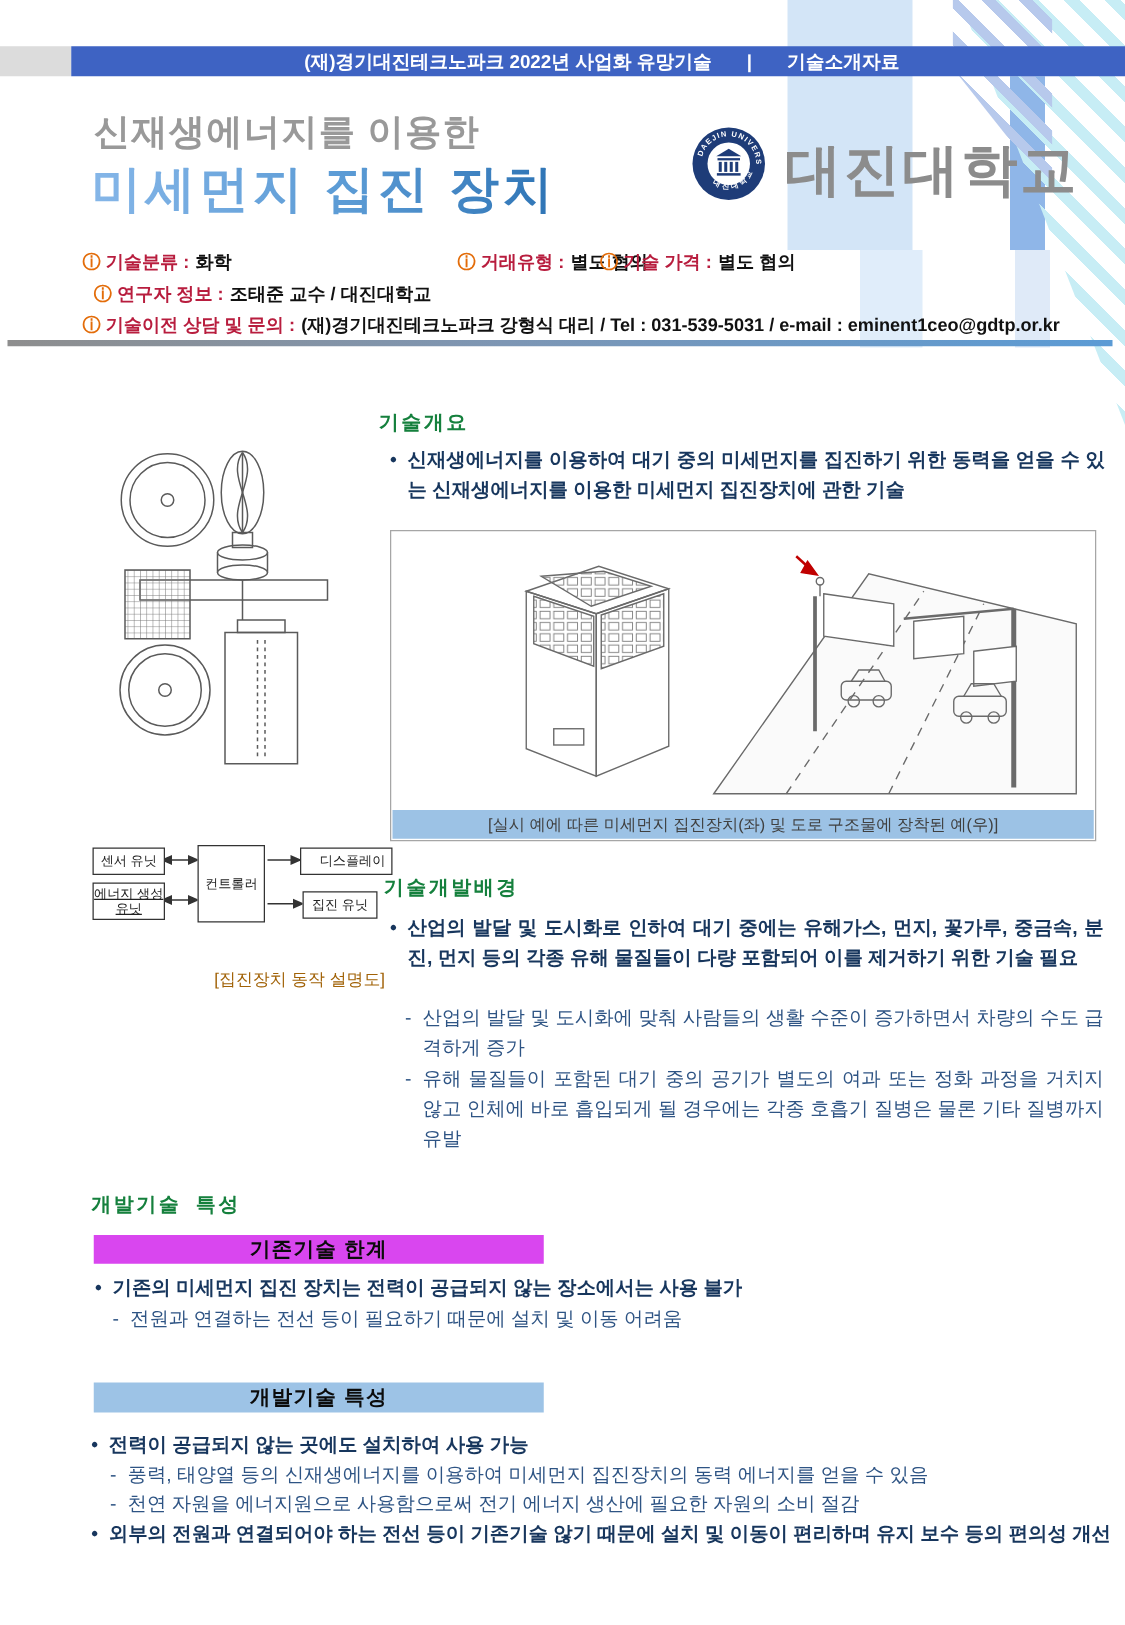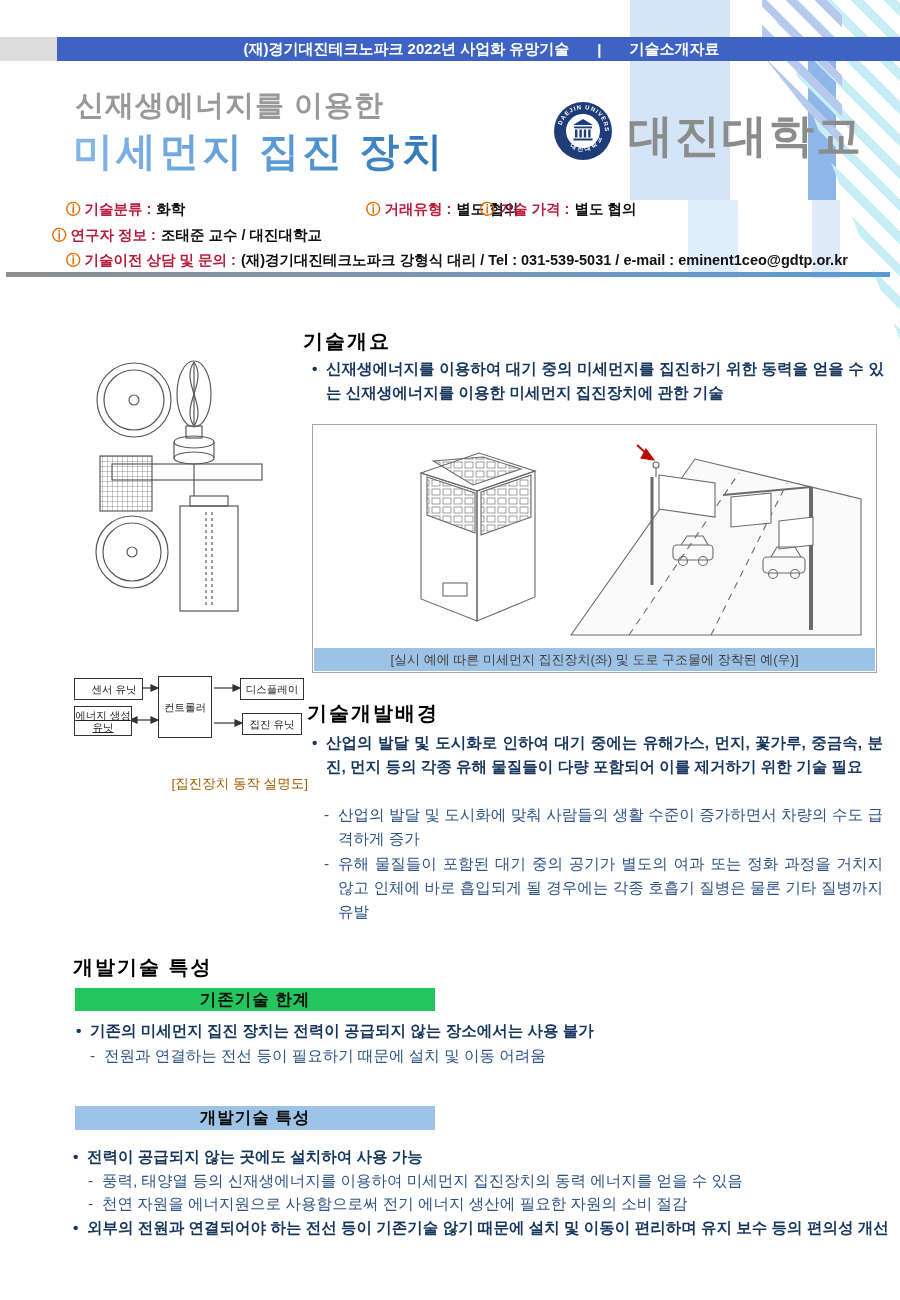--- a/index.html
+++ b/index.html
@@ -32,41 +32,41 @@
   
   .inforow{position:absolute;z-index:2;font-size:14.5px;font-weight:bold;white-space:nowrap;}
   .inforow .ic{color:#e36c09;font-weight:bold;margin-right:4px;}
   .inforow .lb{color:#b81d3e;}
   .inforow .vl{color:#111111;margin-left:5px;}
 
   .divider{position:absolute;left:6px;top:272px;width:884px;height:5px;z-index:2;
     background:linear-gradient(90deg,#8e8e8e,#7d96b4 45%,#5b9bd5);}
 
   
-  .sech{position:absolute;font-size:20px;font-weight:bold;color:#000000;letter-spacing:2px;z-index:2;}
+  .sech{position:absolute;font-size:16px;font-weight:bold;color:#15803d;letter-spacing:2px;z-index:2;font-family:Liberation Mono, monospace;}
 
   
   .li{position:absolute;z-index:2;color:#17365d;font-size:15.5px;line-height:24px;text-align:justify;word-break:break-all;padding-left:14px;}
   .li .mk{position:absolute;left:0;top:0;}
   .li.bold{font-weight:bold;}
   .li.sub{color:#2e5484;font-weight:normal;}
 
   
   .figframe{position:absolute;left:312px;top:424px;width:533px;height:247px;border:1px solid #a6a6a6;z-index:2;background:#ffffff;padding-left:30px;}
   .figcap{position:absolute;left:1px;right:1px;bottom:1px;height:23px;background:#9cc2e5;color:#404040;
     font-size:13px;display:flex;align-items:center;justify-content:center;}
 
   
   .flow{position:absolute;left:68px;top:670px;width:240px;height:75px;z-index:2;}
   .fbox{position:absolute;border:1px solid #333333;background:#ffffff;color:#222222;font-size:10.5px;line-height:12px;
     display:flex;align-items:center;justify-content:center;text-align:center;}
   .flowcap{position:absolute;left:68px;top:775px;width:240px;text-align:right;color:#a16207;font-size:13.5px;z-index:2;}
 
   
-  .graybar{position:absolute;left:75px;top:988px;width:360px;height:23px;background:#22c55e;color:#0b0b0b;
+  .graybar{position:absolute;left:75px;top:988px;width:360px;height:23px;background:#d946ef;color:#0b0b0b;
     font-size:16.5px;font-weight:bold;letter-spacing:1px;display:flex;align-items:center;justify-content:center;z-index:2;}
   .bluebar{position:absolute;left:75px;top:1106px;width:360px;height:24px;background:#9dc3e6;color:#0b0b0b;
     font-size:16.5px;font-weight:bold;letter-spacing:1px;display:flex;align-items:center;justify-content:center;z-index:2;}
 
   svg{display:block;}
   .art{position:absolute;z-index:2;}
 </style>
 </head>
 <body>
 
@@ -116,21 +116,21 @@
 
   <div class="inforow" style="left:66px;top:200px;text-align:right;">
     <span class="ic">ⓘ</span><span class="lb">기술분류 :</span><span class="vl">화학</span>
   </div>
   <div class="inforow" style="left:366px;top:200px;">
     <span class="ic">ⓘ</span><span class="lb">거래유형 :</span><span class="vl">별도 협의</span>
   </div>
   <div class="inforow" style="left:480px;top:200px;">
     <span class="ic">ⓘ</span><span class="lb">기술 가격 :</span><span class="vl">별도 협의</span>
   </div>
-  <div class="inforow" style="left:52px;top:226px;">
+  <div class="inforow" style="left:75px;top:226px;">
     <span class="ic">ⓘ</span><span class="lb">연구자 정보 :</span><span class="vl">조태준 교수 / 대진대학교</span>
   </div>
   <div class="inforow" style="left:66px;top:251px;">
     <span class="ic">ⓘ</span><span class="lb">기술이전 상담 및 문의 :</span><span class="vl">(재)경기대진테크노파크 강형식 대리 / Tel : 031-539-5031 / e-mail : eminent1ceo@gdtp.or.kr</span>
   </div>
 
   <div class="divider"></div>
 
   <div class="sech" style="left:303px;top:328px;">기술개요</div>
   <div class="li bold" style="left:312px;top:357px;width:558px;">
@@ -231,30 +231,30 @@
         <polygon points="62,18 69,15 69,21"></polygon>
         <polygon points="90,18 83,15 83,21"></polygon>
       <line x1="66" y1="50" x2="86" y2="50"></line>
         <polygon points="62,50 69,47 69,53"></polygon>
         <polygon points="90,50 83,47 83,53"></polygon>
       <line x1="146" y1="18" x2="168" y2="18"></line>
         <polygon points="172,18 165,15 165,21"></polygon>
       <line x1="146" y1="53" x2="170" y2="53"></line>
         <polygon points="174,53 167,50 167,56"></polygon>
     </svg>
-    <div class="fbox" style="left:6px;top:8px;width:56px;height:20px;padding-left:11px;">
+    <div class="fbox" style="left:6px;top:8px;width:56px;height:20px;">
         <span>센서 유닛</span>
       </div>
     <div class="fbox" style="left:6px;top:36px;width:56px;height:28px;text-decoration:underline;">
         <span>에너지 생성유닛</span>
       </div>
     <div class="fbox" style="left:90px;top:6px;width:52px;height:60px;">
         <span>컨트롤러</span>
       </div>
-    <div class="fbox" style="left:172px;top:8px;width:62px;height:20px;">
+    <div class="fbox" style="left:172px;top:8px;width:62px;height:20px;padding-left:10px;">
         <span>디스플레이</span>
       </div>
     <div class="fbox" style="left:174px;top:43px;width:58px;height:20px;">
         <span>집진 유닛</span>
       </div>
   </div>
   <div class="flowcap">[집진장치 동작 설명도]</div>
 
   <div class="sech" style="left:307px;top:700px;">기술개발배경</div>
   <div class="li bold" style="left:312px;top:731px;width:557px;">

